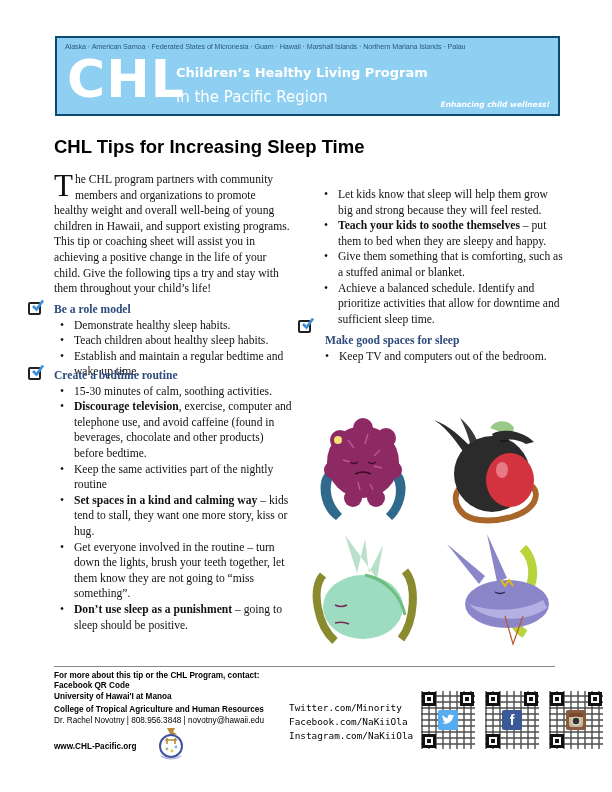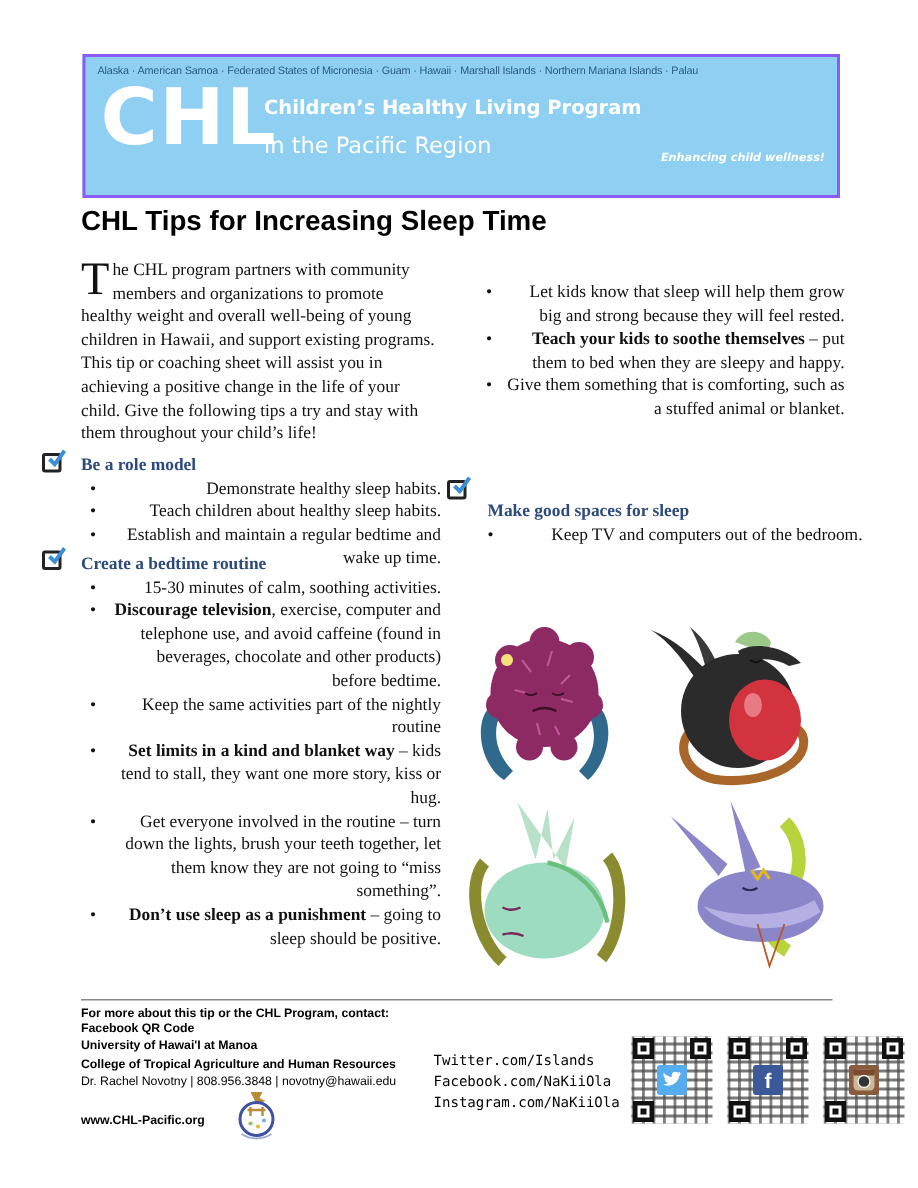--- a/index.html
+++ b/index.html
@@ -1,36 +1,36 @@
 <!DOCTYPE html>
 <html><head>
 <meta charset="utf-8">
 <style>
   html,body{margin:0;padding:0;background:#fff;}
   body{width:612px;height:792px;position:relative;overflow:hidden;font-family:"Liberation Serif","DejaVu Serif",serif;color:#111;}
   .abs{position:absolute;}
   
-  #banner{left:55px;top:36px;width:505px;height:96px;background:#8fd0f2;border:2px solid #8b5cf6;box-sizing:border-box;}
+  #banner{left:55px;top:36px;width:505px;height:80px;background:#8fd0f2;border:2px solid #0c4a6e;box-sizing:border-box;}
   #regions{left:8px;top:4px;font-family:"Liberation Sans","DejaVu Sans",sans-serif;font-size:7.2px;color:#2a5a80;white-space:nowrap;letter-spacing:-0.1px;}
   #logo{left:10px;top:10px;font-family:"DejaVu Sans","Liberation Sans",sans-serif;font-weight:bold;font-size:52px;color:#fff;letter-spacing:1px;line-height:62px;}
   #prog-title{left:119px;top:27px;font-family:"DejaVu Sans","Liberation Sans",sans-serif;font-weight:bold;font-size:13px;color:#fff;white-space:nowrap;}
   #prog-sub1{left:119px;top:43px;font-family:"DejaVu Sans","Liberation Sans",sans-serif;font-size:9.2px;color:#fff;white-space:nowrap;line-height:11px;}
   #prog-sub2{left:119px;top:54px;font-family:"DejaVu Sans","Liberation Sans",sans-serif;font-size:15px;color:#fff;white-space:nowrap;line-height:11px;}
   #tagline{right:8px;top:62px;font-family:"DejaVu Sans","Liberation Sans",sans-serif;font-style:italic;font-weight:bold;font-size:7.5px;color:#fff;white-space:nowrap;}
   
   #page-title{left:54px;top:136px;font-family:"Liberation Sans","DejaVu Sans",sans-serif;font-weight:bold;font-size:18.5px;color:#000;white-space:nowrap;}
   
   .col{font-size:11.6px;line-height:15.6px;}
   #intro{left:54px;top:172px;width:240px;}
   #intro .drop{float:left;font-size:31px;line-height:24px;margin:2px 2px 0 0;}
   #intro .firstline{display:block;}
   #intro .indent{padding-left:20px;display:block;}
   .sec-head{font-weight:bold;color:#2d4a7c;font-size:11.6px;}
   ul.bul{margin:0;padding:0;list-style:none;}
-  ul.bul li{position:relative;padding-left:20px;margin-bottom:0;text-align:right;}
+  ul.bul li{position:relative;padding-left:20px;margin-bottom:0;}
   ul.bul li::before{content:"\2022";position:absolute;left:6px;top:0;}
   b{font-weight:bold;}
   .check{width:13px;height:13px;border:2.5px solid #222;border-radius:2px;box-sizing:border-box;background:#fff;}
   .check svg{position:absolute;left:1px;top:-5px;}
   
   #rule{left:54px;top:666px;width:501px;height:0;border-top:1px solid #888;}
   .ft{font-family:"Liberation Sans","DejaVu Sans",sans-serif;font-size:8.2px;color:#000;white-space:nowrap;}
   .ft.b{font-weight:bold;}
   .social{font-family:"DejaVu Sans Mono","Liberation Mono",monospace;font-size:9.4px;color:#000;white-space:nowrap;}
   .qrwrap{width:54px;height:58px;background:#fff;}
@@ -81,31 +81,32 @@
   <svg width="14" height="14" viewBox="0 0 14 14">
       <path d="M2 7 L5.5 10.5 L12 1.5" stroke="#3a8fd8" stroke-width="2.6" fill="none"></path>
     </svg>
 </div>
 <div class="abs col" style="left:54px;top:368px;width:240px;">
   <div class="sec-head">Create a bedtime routine</div>
   <ul class="bul">
     <li><b></b><span>15-30 minutes of calm, soothing activities.</span></li>
     <li><b>Discourage television</b><span>, exercise, computer and telephone use, and avoid caffeine (found in beverages, chocolate and other products) before bedtime.</span></li>
     <li><b></b><span>Keep the same activities part of the nightly routine</span></li>
-    <li><b>Set limits in a kind and blanket way</b><span> – kids tend to stall, they want one more story, kiss or hug.</span></li>
+    <li><b>Set spaces in a kind and calming way</b><span> – kids tend to stall, they want one more story, kiss or hug.</span></li>
     <li><b></b><span>Get everyone involved in the routine – turn down the lights, brush your teeth together, let them know they are not going to “miss something”.</span></li>
     <li><b>Don’t use sleep as a punishment</b><span> – going to sleep should be positive.</span></li>
   </ul>
 </div>
 
 <div class="abs col" style="left:318px;top:187px;width:245px;">
   <ul class="bul">
     <li><b></b><span>Let kids know that sleep will help them grow big and strong because they will feel rested.</span></li>
     <li><b>Teach your kids to soothe themselves</b><span> – put them to bed when they are sleepy and happy.</span></li>
     <li><b></b><span>Give them something that is comforting, such as a stuffed animal or blanket.</span></li>
+    <li><b></b><span>Achieve a balanced schedule. Identify and prioritize activities that allow for downtime and sufficient sleep time.</span></li>
   </ul>
 </div>
 
 <div class="abs check" style="left:298px;top:320px;">
   <svg width="14" height="14" viewBox="0 0 14 14">
       <path d="M2 7 L5.5 10.5 L12 1.5" stroke="#3a8fd8" stroke-width="2.6" fill="none"></path>
     </svg>
 </div>
 <div class="abs col" style="left:325px;top:333px;width:250px;">
   <div class="sec-head">Make good spaces for sleep</div>
@@ -189,21 +190,21 @@
     <circle cx="14" cy="20" r="11" fill="#fff" stroke="#3e52a0" stroke-width="2"></circle>
     <path d="M8 14 h12 M10 12 v6 M18 12 v6" stroke="#b88a3a" stroke-width="1.6"></path>
     <circle cx="10" cy="23" r="1.4" fill="#8fc46a"></circle>
       <circle cx="15" cy="25" r="1.4" fill="#e0c040"></circle>
     <circle cx="19" cy="21" r="1.4" fill="#7fb0e0"></circle>
     <path d="M4 30 Q14 36 24 30" stroke="#a0a8d8" stroke-width="1.2" fill="none"></path>
   </svg>
 </div>
 
 <div class="abs" style="left:289px;top:701px;">
-  <div class="social" style="line-height:14px;">Twitter.com/Islands</div>
+  <div class="social" style="line-height:14px;">Twitter.com/Minority</div>
   <div class="social" style="line-height:14px;">Facebook.com/NaKiiOla</div>
   <div class="social" style="line-height:14px;">Instagram.com/NaKiiOla</div>
 </div>
 
 <div class="abs qrwrap" style="left:421px;top:691px;">
   <div class="qrnoise"></div>
   <div class="finder" style="left:1px;top:1px;"></div>
   <div class="finder" style="right:1px;top:1px;"></div>
   <div class="finder" style="left:1px;bottom:1px;"></div>
   <div class="qr-logo" style="background:#55acee;">

